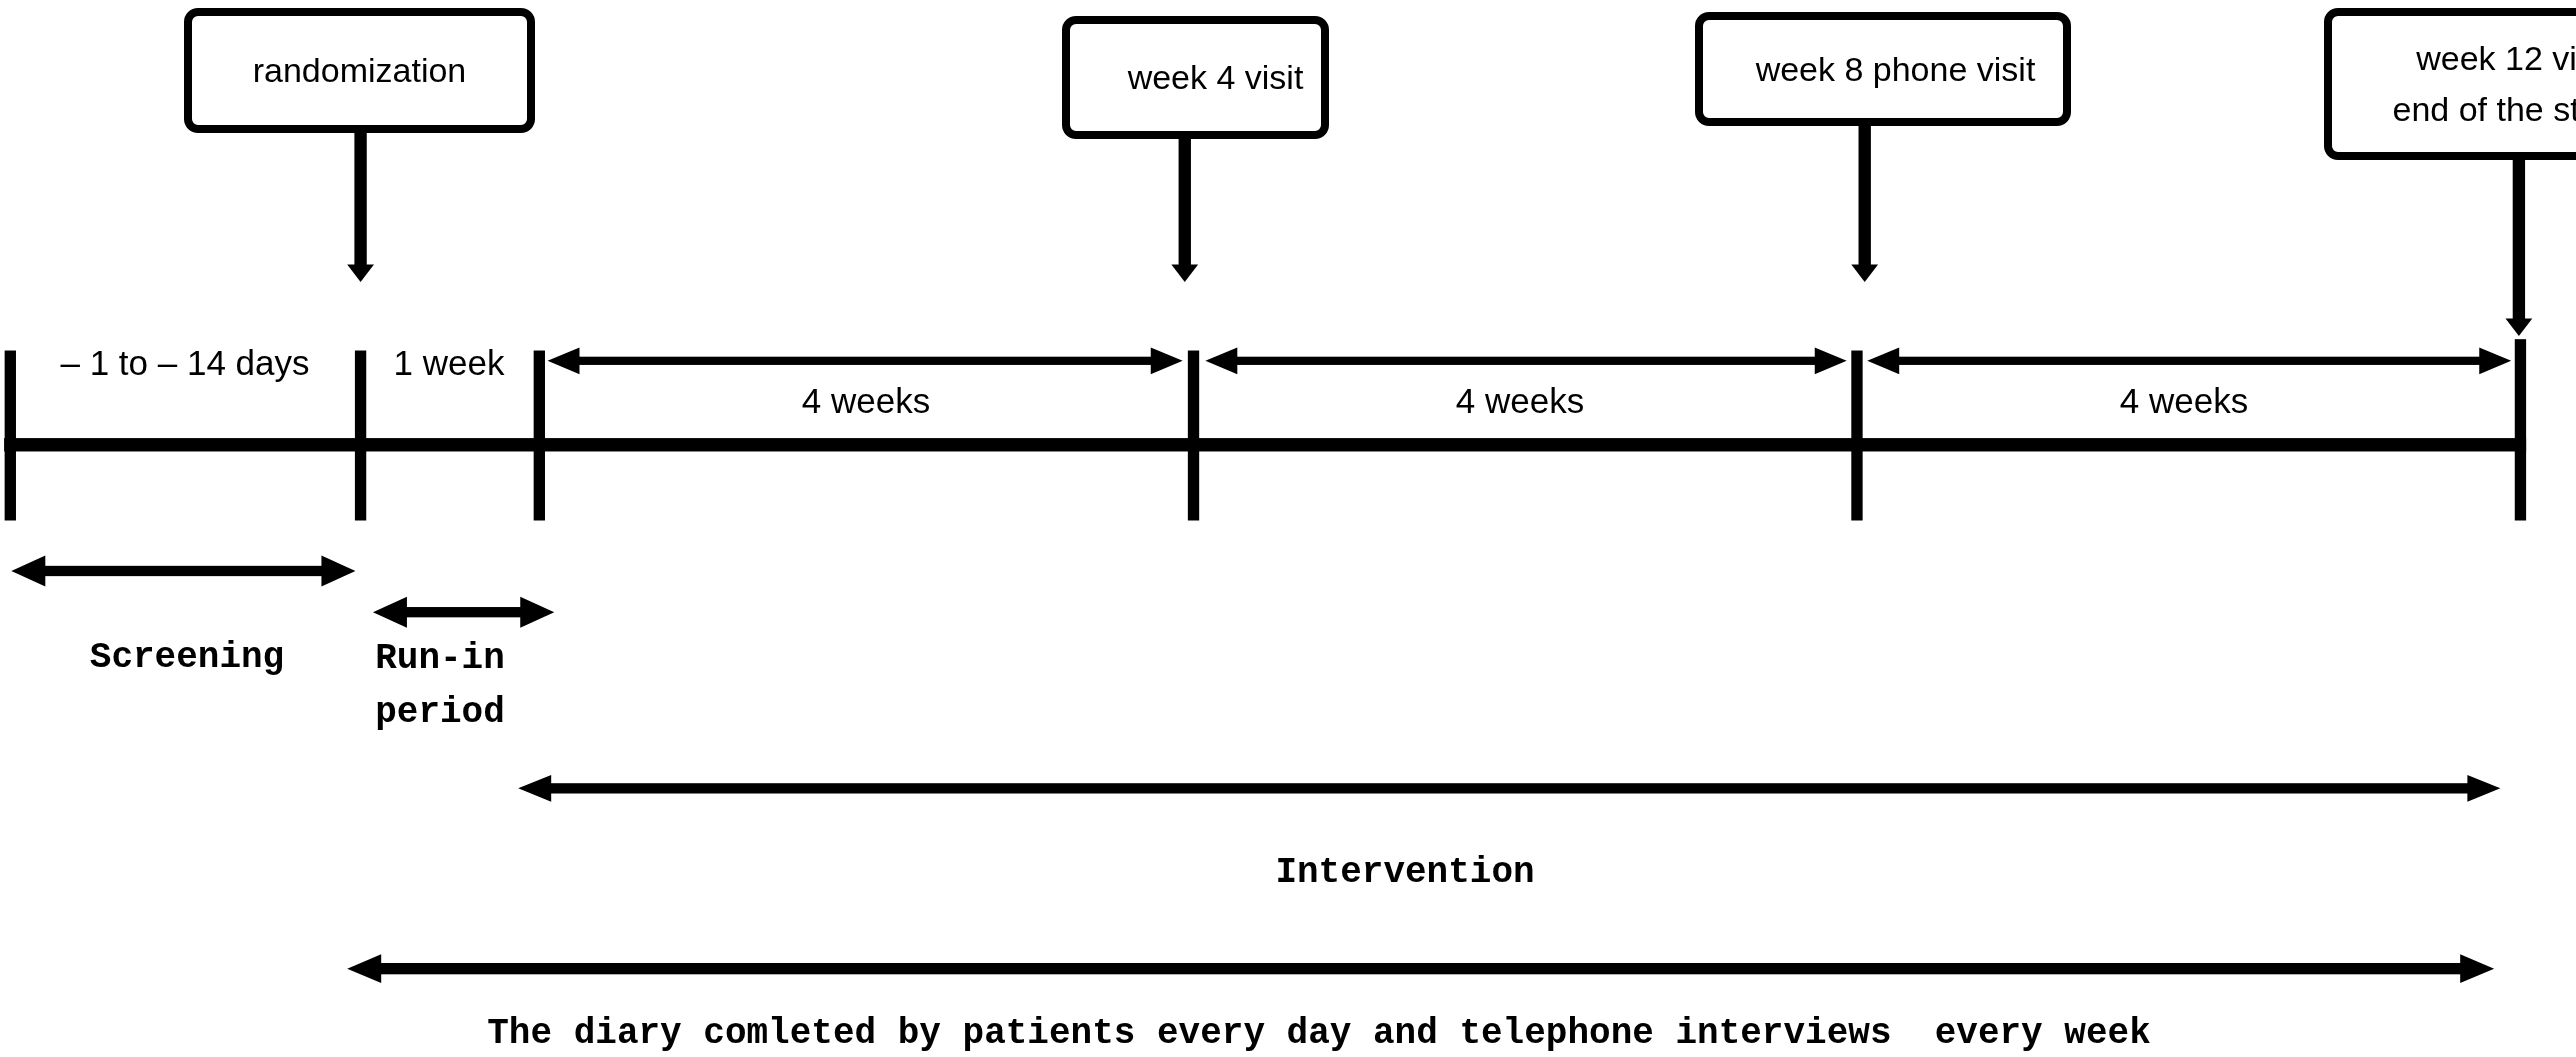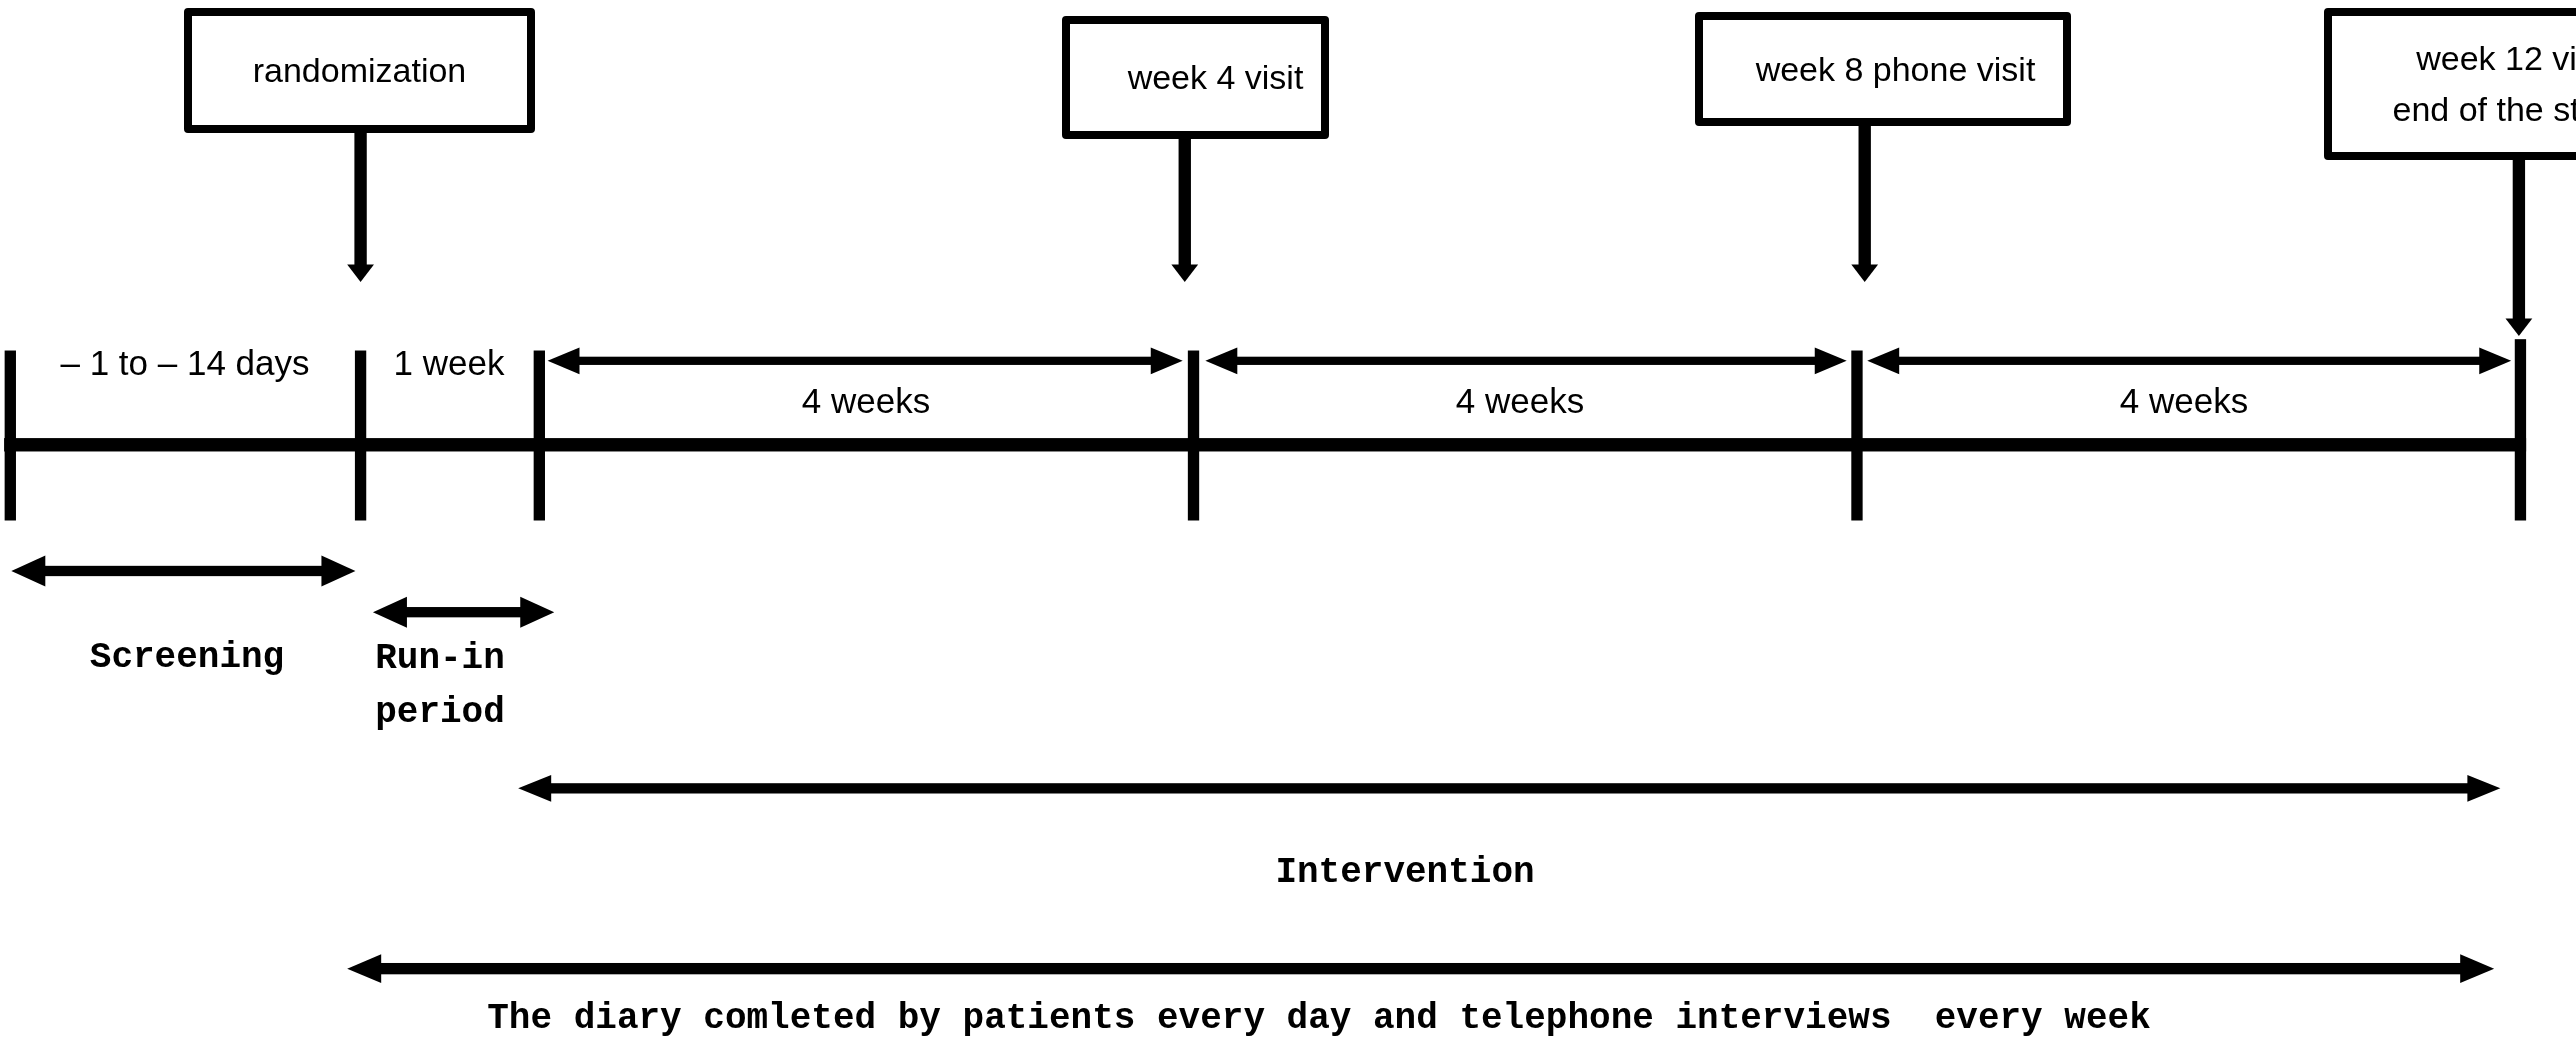--- a/index.html
+++ b/index.html
@@ -21,40 +21,40 @@
   svg.overlay {
     position: absolute;
     left: 0;
     top: 0;
     width: 2710px;
     height: 1058px;
   }
   .event-box {
     position: absolute;
     border: 8.8px solid #000000;
-    border-radius: 4px;
+    border-radius: 14px;
     background: #ffffff;
     display: flex;
     align-items: center;
     justify-content: center;
     text-align: center;
     font-size: 34px;
     line-height: 1.55;
     box-sizing: border-box;
   }
   .lbl {
     position: absolute;
     transform: translate(-50%, -50%);
     white-space: nowrap;
     font-size: 35px;
     line-height: 1.1;
     text-align: center;
   }
   .lbl.bold { font-weight: bold; font-size: 36px; font-family: Liberation Mono, monospace; }
-  .lbl.pre { white-space: pre; }
+  .lbl.pre { white-space: pre; margin-top: 15px; }
   .two-line { line-height: 1.5; white-space: nowrap; }
 </style>
 </head>
 <body>
 
 <div class="canvas">
 
   <svg class="overlay" viewBox="0 0 5261 2053">
 
     <rect x="8" y="850" width="4896" height="26" fill="#000"></rect>

